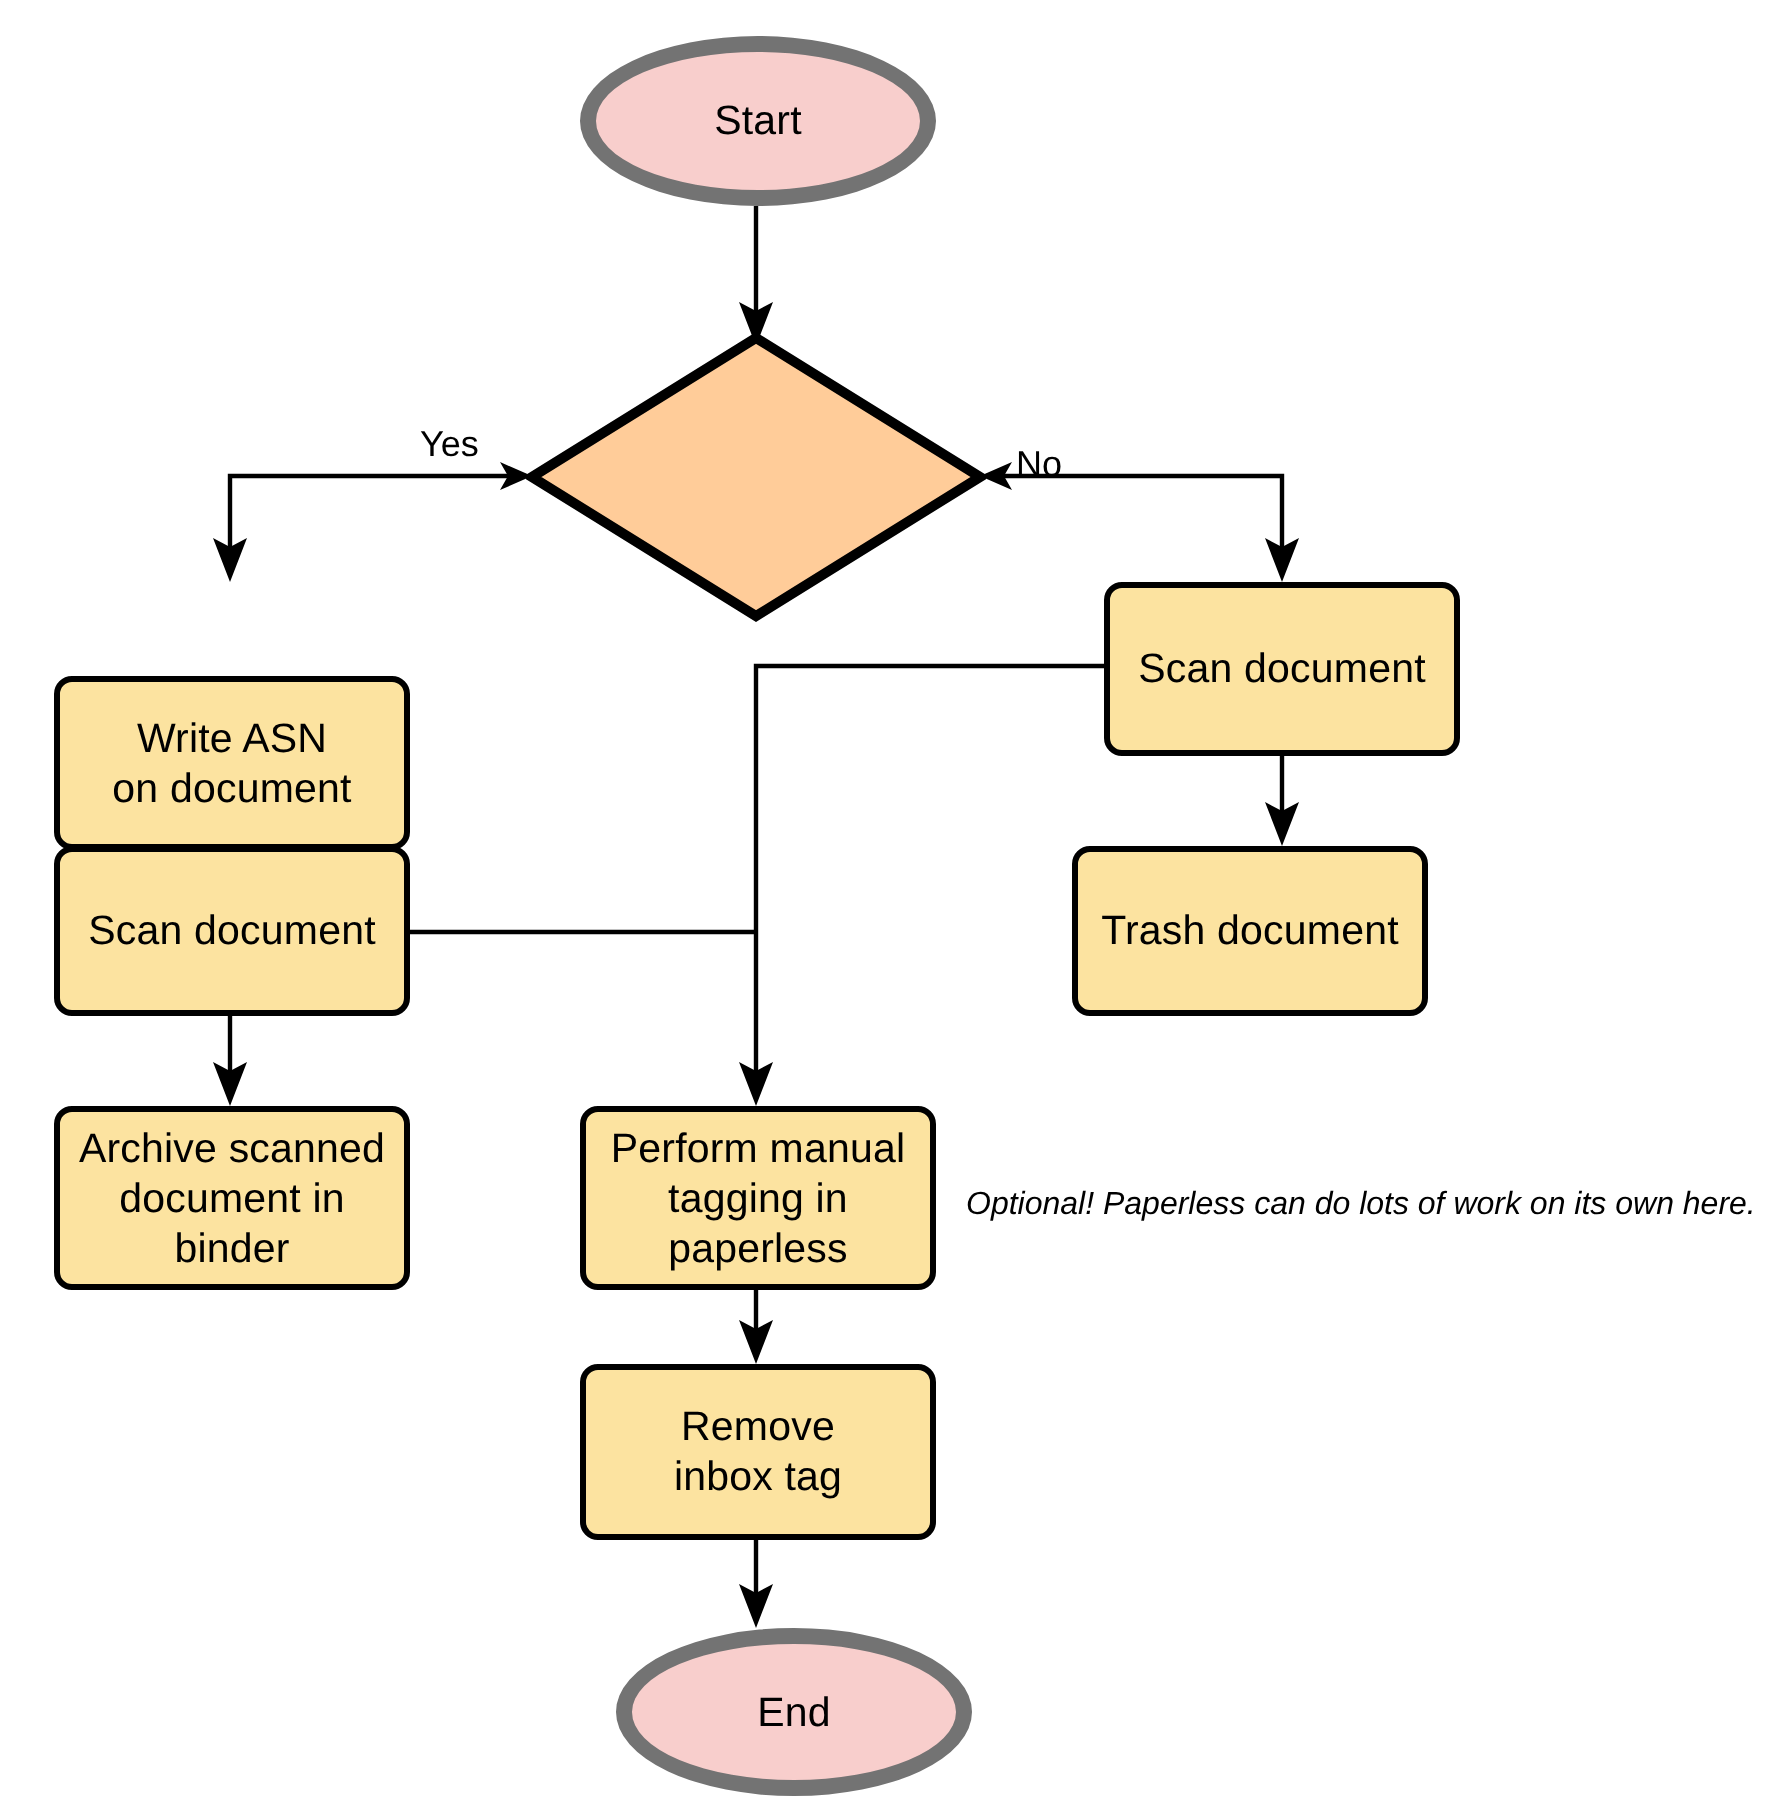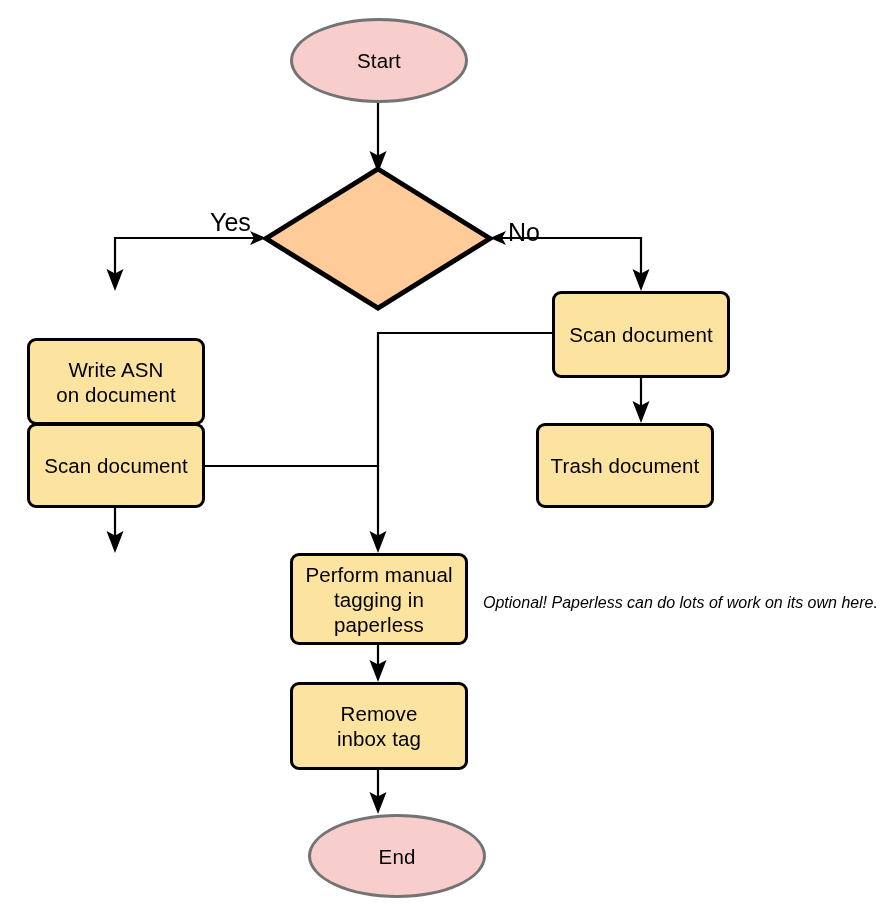--- a/index.html
+++ b/index.html
@@ -51,21 +51,21 @@
     line-height: 25px;
     letter-spacing: 0.1px;
     white-space: pre-line;
   }
   .node-proc {
     border: 3.5px solid #000000;
     border-radius: 9px;
     background: #FCE3A0;
   }
   .node-term {
-    border: 3px solid #737373;
+    border: 8px solid #737373;
     border-radius: 50%;
     background: #F8CECC;
   }
   
   .node-decision {
     background: transparent;
     border: none;
   }
   .node-decision .diamond-shape {
     position: absolute;
@@ -76,21 +76,21 @@
   }
   .node-decision .diamond-label {
     position: relative;
     z-index: 2;
     width: 100%;
     text-align: center;
   }
   
   .edge-label {
     position: absolute;
-    font-size: 25px;
+    font-size: 18px;
     line-height: 22px;
     color: #000000;
     white-space: nowrap;
   }
   
   .annotation {
     position: absolute;
     font-size: 16px;
     line-height: 25px;
     font-style: italic;
@@ -169,20 +169,25 @@
 
   <div class="node node-proc" style="left:27px; top:291px; width:178px; height:87px;margin-top:47px;">
     <span>Write ASN
 on document</span>
   </div>
 
   <div class="node node-proc" style="left:27px; top:423px; width:178px; height:85px;">
     <span>Scan document</span>
   </div>
 
+  <div class="node node-proc" style="left:27px; top:553px; width:178px; height:92px;">
+    <span>Archive scanned
+document in
+binder</span>
+  </div>
 
   <div class="node node-proc" style="left:552px; top:291px; width:178px; height:87px;">
     <span>Scan document</span>
   </div>
 
   <div class="node node-proc" style="left:536px; top:423px; width:178px; height:85px;">
     <span>Trash document</span>
   </div>
 
   <div class="node node-proc" style="left:290px; top:682px; width:178px; height:88px;">

